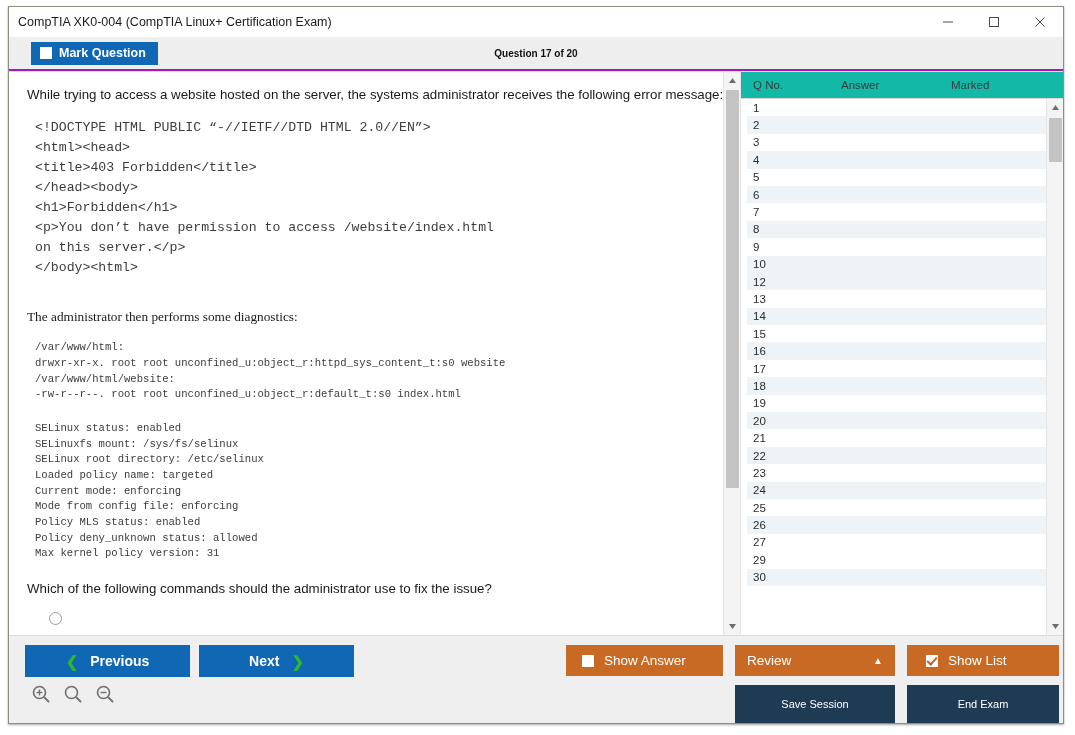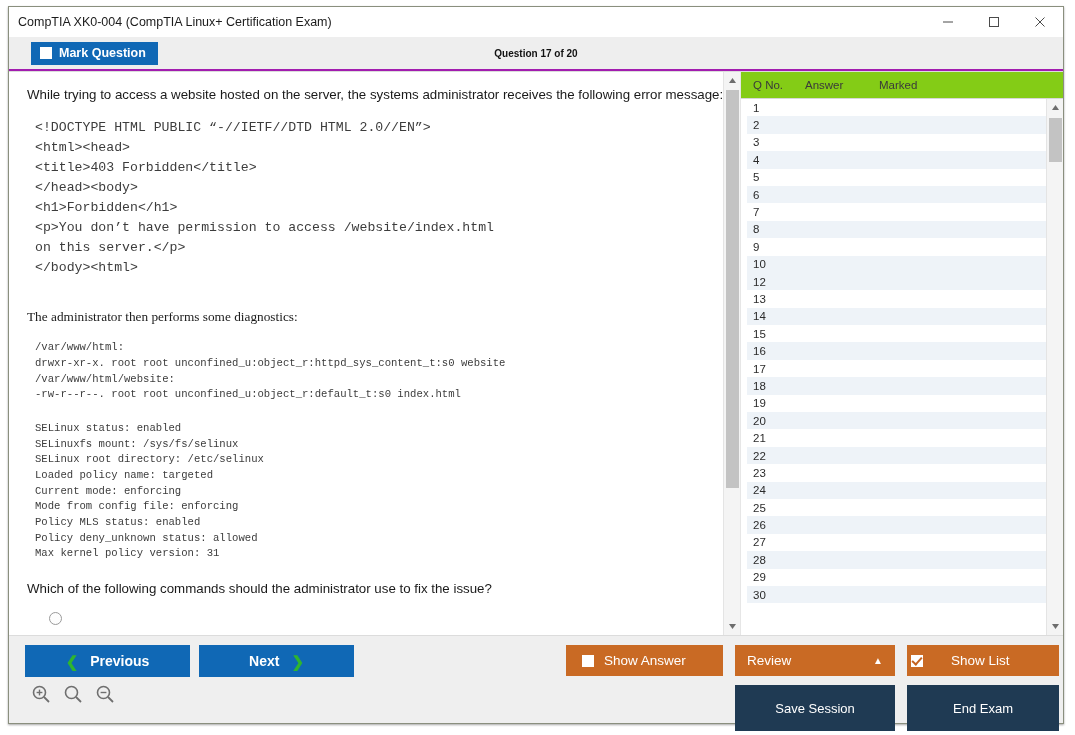--- a/index.html
+++ b/index.html
@@ -159,23 +159,24 @@
     flex: 1 1 auto;
     background: #ffffff;
     display: flex; flex-direction: column;
     min-width: 0;
     position: relative;
   }
   #list-header {
     height: 26px;
     display: flex; align-items: center;
     font-size: 11.5px; color: #3a3a3a;
-    background: #84cc16;
+    background: #14b8a6;
     flex: none;
     padding-left: 6px;
+    gap: 36px;
   }
   #list-header .col { text-align: left; }
   .col-qno    { width: 58px; padding-left: 6px; }
   .col-answer { width: 74px; }
   .col-marked { width: 66px; }
   #list-scroll-area {
     flex: 1 1 auto;
     position: relative;
     overflow: hidden;
     border-top: 1px solid #d7d7d7;
@@ -223,29 +224,29 @@
     background: #c96a24;
     color: #ffffff;
     border: none;
     font-size: 13.5px;
     display: flex; align-items: center;
     cursor: pointer;
     font-family: "Liberation Sans", sans-serif;
   }
   #show-answer-btn { left: 557px; top: 9px; width: 157px; padding-left: 16px; gap: 10px; }
   #review-btn      { left: 726px; top: 9px; width: 160px; padding-left: 12px; justify-content: space-between; padding-right: 12px; }
-  #show-list-btn   { left: 898px; top: 9px; width: 152px; padding-left: 4px; gap: 28px; }
+  #show-list-btn   { left: 898px; top: 9px; width: 152px; padding-left: 19px; gap: 10px; }
 
   .btn-dark {
     position: absolute;
-    height: 46px;
+    height: 38px;
     background: #1f3a53;
     color: #ffffff;
     border: none;
-    font-size: 13px;
+    font-size: 11px;
     display: flex; align-items: center; justify-content: center;
     cursor: pointer;
     font-family: "Liberation Sans", sans-serif;
   }
   #save-session-btn { left: 726px; top: 49px; width: 160px; }
   #end-exam-btn     { left: 898px; top: 49px; width: 152px; }
 
   #zoom-tools {
     position: absolute;
     left: 22px; top: 48px;
@@ -469,25 +470,20 @@
             <div class="list-row alt">
               <div class="col-qno">26</div>
               <div class="col-answer"></div>
               <div class="col-marked"></div>
             </div>
             <div class="list-row">
               <div class="col-qno">27</div>
               <div class="col-answer"></div>
               <div class="col-marked"></div>
             </div>
-            <div class="list-row alt">
-              <div class="col-qno">28</div>
-              <div class="col-answer"></div>
-              <div class="col-marked"></div>
-            </div>
             <div class="list-row">
               <div class="col-qno">29</div>
               <div class="col-answer"></div>
               <div class="col-marked"></div>
             </div>
             <div class="list-row alt">
               <div class="col-qno">30</div>
               <div class="col-answer"></div>
               <div class="col-marked"></div>
             </div>

